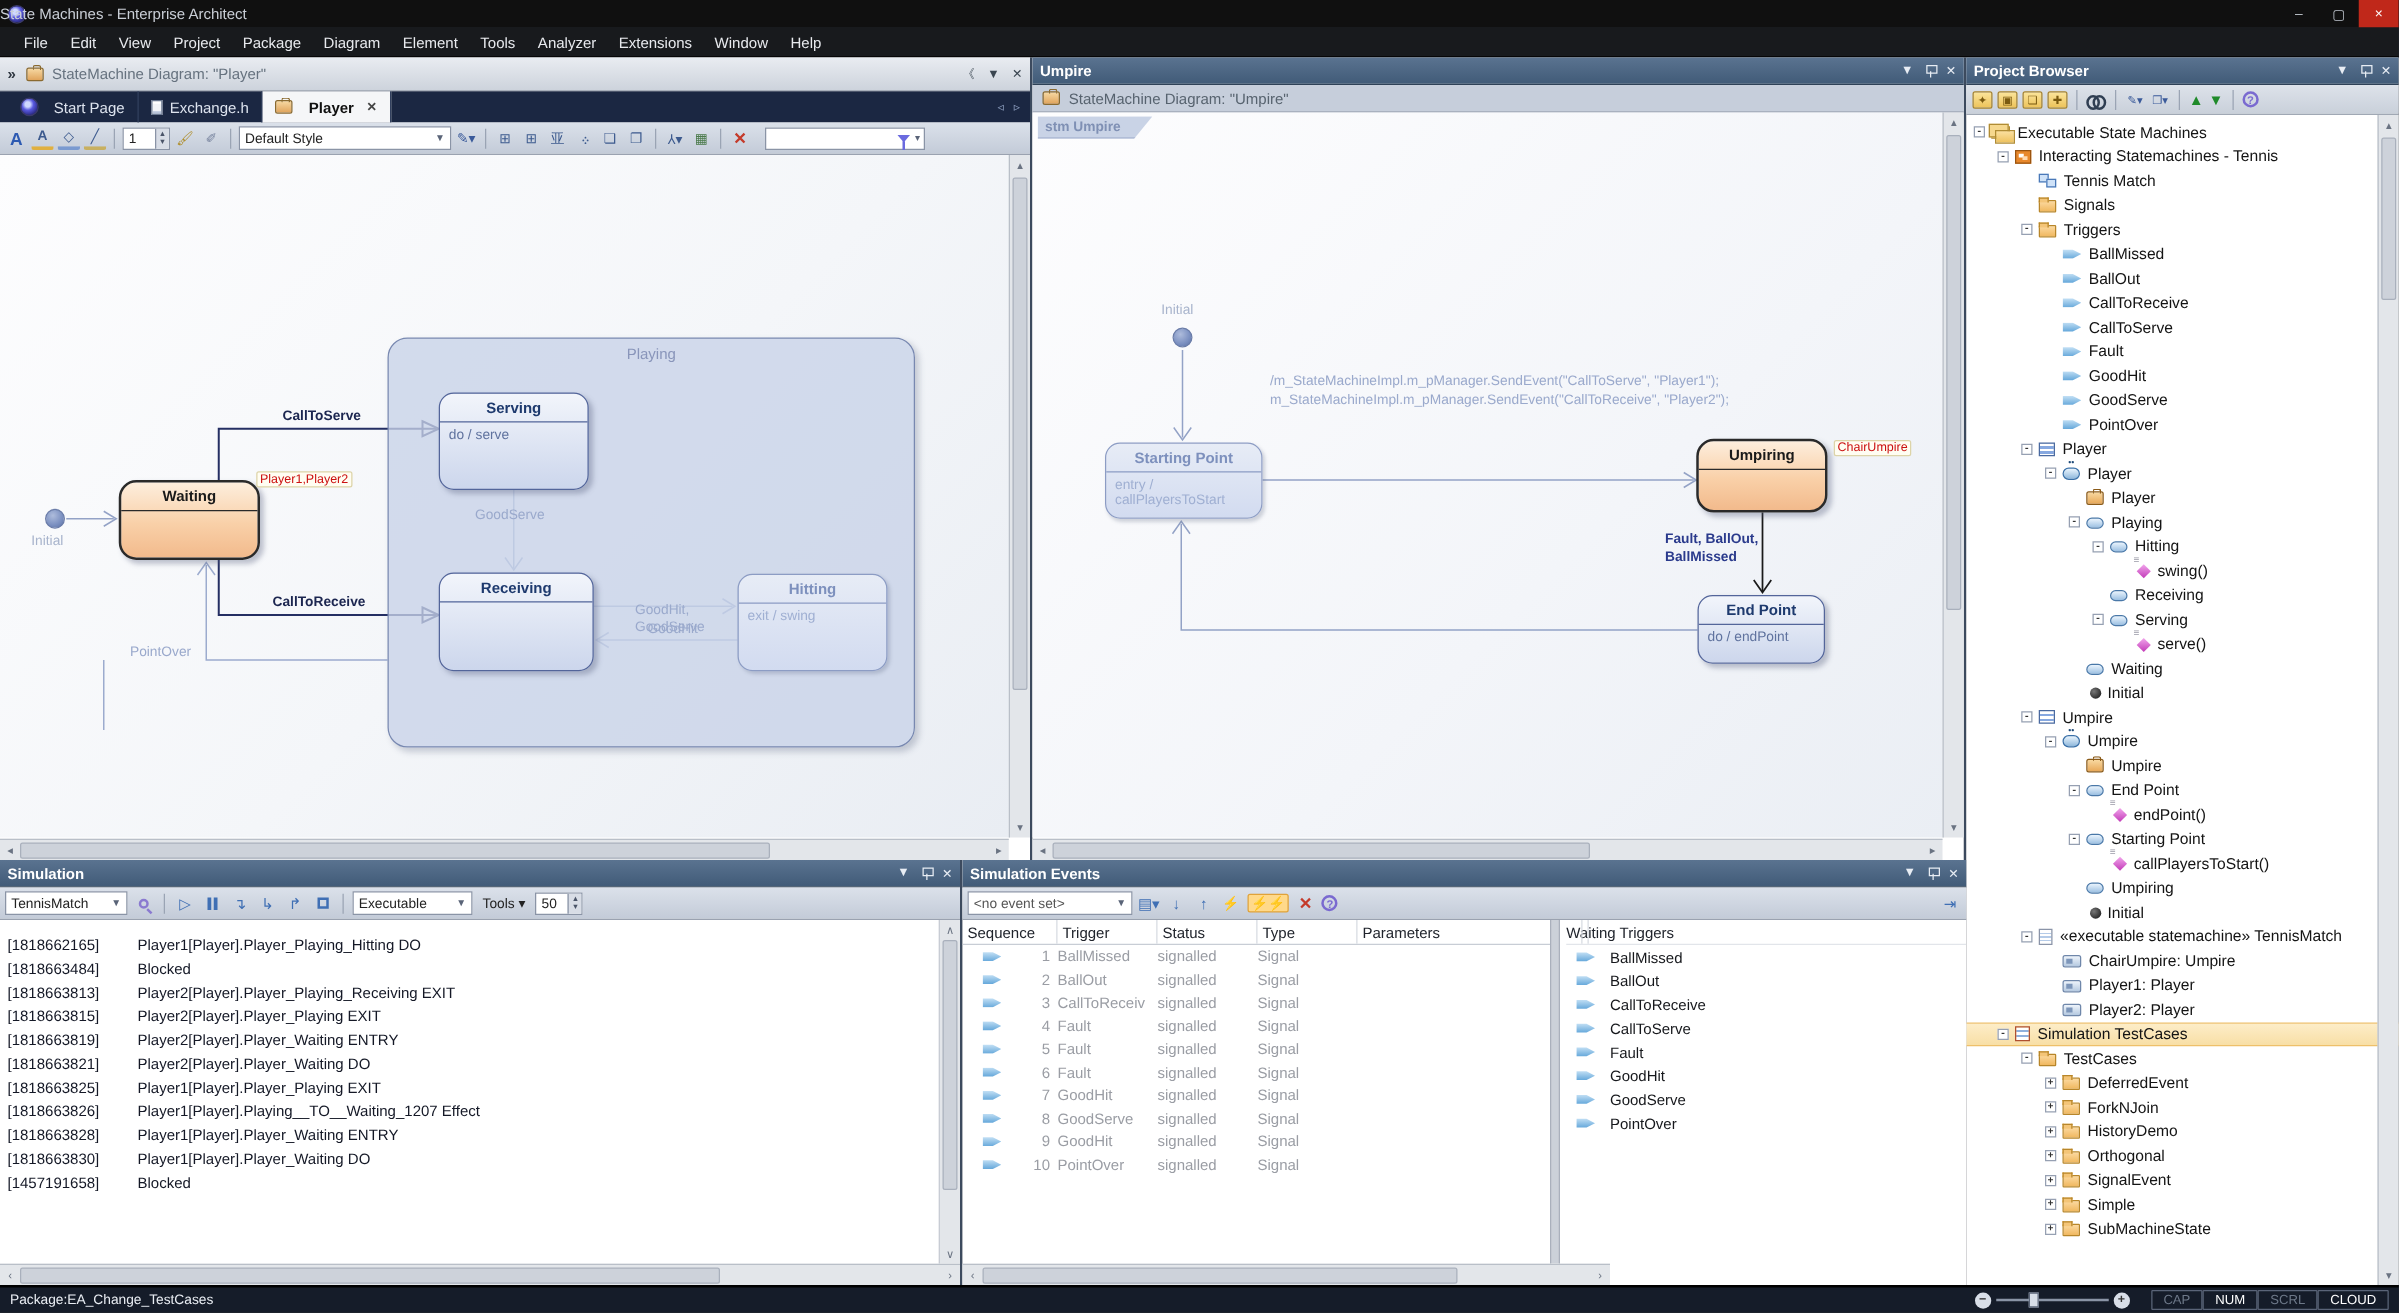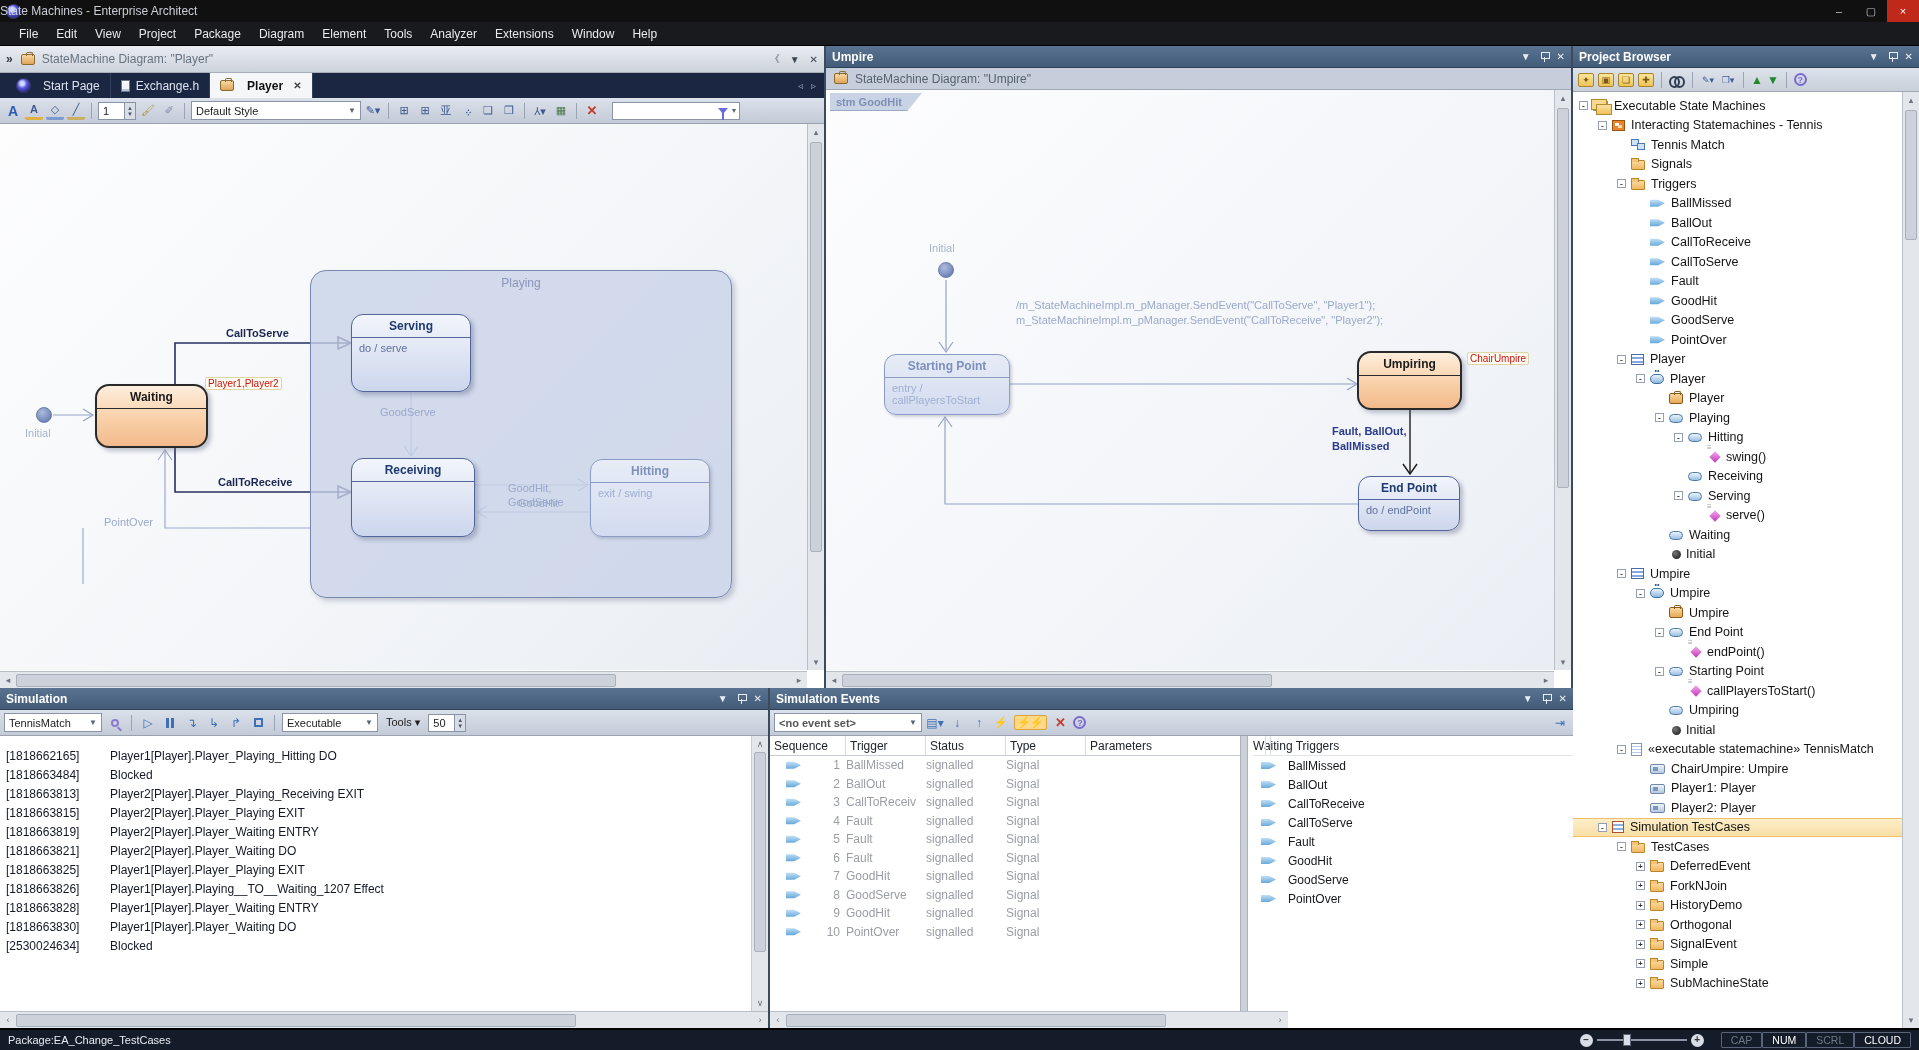--- a/index.html
+++ b/index.html
@@ -389,21 +389,21 @@
       <span class="sp"></span>
       <span class="dh-ic">▼</span>
       <span class="pin-icon"></span>
       <span class="dh-ic">✕</span>
     </div>
     <div class="capbar2">
       <span class="diagram-ico"></span>
       <span>StateMachine Diagram: "Umpire"</span>
     </div>
     <div class="ucanvas">
-      <div class="frame-tab">stm GoodHit</div>
+      <div class="frame-tab">stm Umpire</div>
       <svg class="dsvg" width="730" height="578">
         <polyline points="120,190 120,260" fill="none" stroke="#93a2c6" stroke-width="1.2"></polyline>
         <polyline points="113,252 120,262 127,252" fill="none" stroke="#93a2c6" stroke-width="1.2"></polyline>
         <polyline points="184,294 529,294" fill="none" stroke="#93a2c6" stroke-width="1.2"></polyline>
         <polyline points="521,288 531,294 521,300" fill="none" stroke="#93a2c6" stroke-width="1.2"></polyline>
         <polyline points="584,320 584,383" fill="none" stroke="#1a1a1a" stroke-width="1.4"></polyline>
         <polyline points="577,374 584,384 591,374" fill="none" stroke="#1a1a1a" stroke-width="1.4"></polyline>
         <polyline points="532,414 119,414 119,329" fill="none" stroke="#93a2c6" stroke-width="1.2"></polyline>
         <polyline points="112,337 119,327 126,337" fill="none" stroke="#93a2c6" stroke-width="1.2"></polyline>
       </svg>
@@ -790,41 +790,41 @@
         </div>
         <div class="logrow">
           <span class="ts">[1818663828]</span>
           <span class="msg">Player1[Player].Player_Waiting ENTRY</span>
         </div>
         <div class="logrow">
           <span class="ts">[1818663830]</span>
           <span class="msg">Player1[Player].Player_Waiting DO</span>
         </div>
         <div class="logrow">
-          <span class="ts">[2530024634]</span>
+          <span class="ts">[1457191658]</span>
           <span class="msg">Blocked</span>
         </div>
       </div>
     <div class="hscroll" id="sim-hscroll">
       <span class="arr">‹</span>
         <span class="thumb" style="width:560px;"></span>
         <span class="arr" style="margin-left:auto;">›</span>
     </div>
   </div>
 
   <div id="events">
     <div class="dockhead">
       <span>Simulation Events</span>
       <span class="sp"></span>
       <span class="dh-ic">▼</span>
       <span class="pin-icon"></span>
       <span class="dh-ic">✕</span>
     </div>
     <div class="subtoolbar">
-      <span class="combo" style="width:148px;color:#555;font-weight:bold;">
+      <span class="combo" style="width:132px;color:#555;">
         <span>&lt;no event set&gt;</span>
           <span class="dd">▼</span>
       </span>
       <span class="tb-ic blue-ic">▤▾</span>
       <span class="tb-ic blue-ic">↓</span>
       <span class="tb-ic blue-ic">↑</span>
       <span class="tb-ic orange-bolt">⚡</span>
       <span class="hl-ic">⚡⚡</span>
       <span class="tb-ic red-x">✕</span>
       <span class="helpc">?</span>

